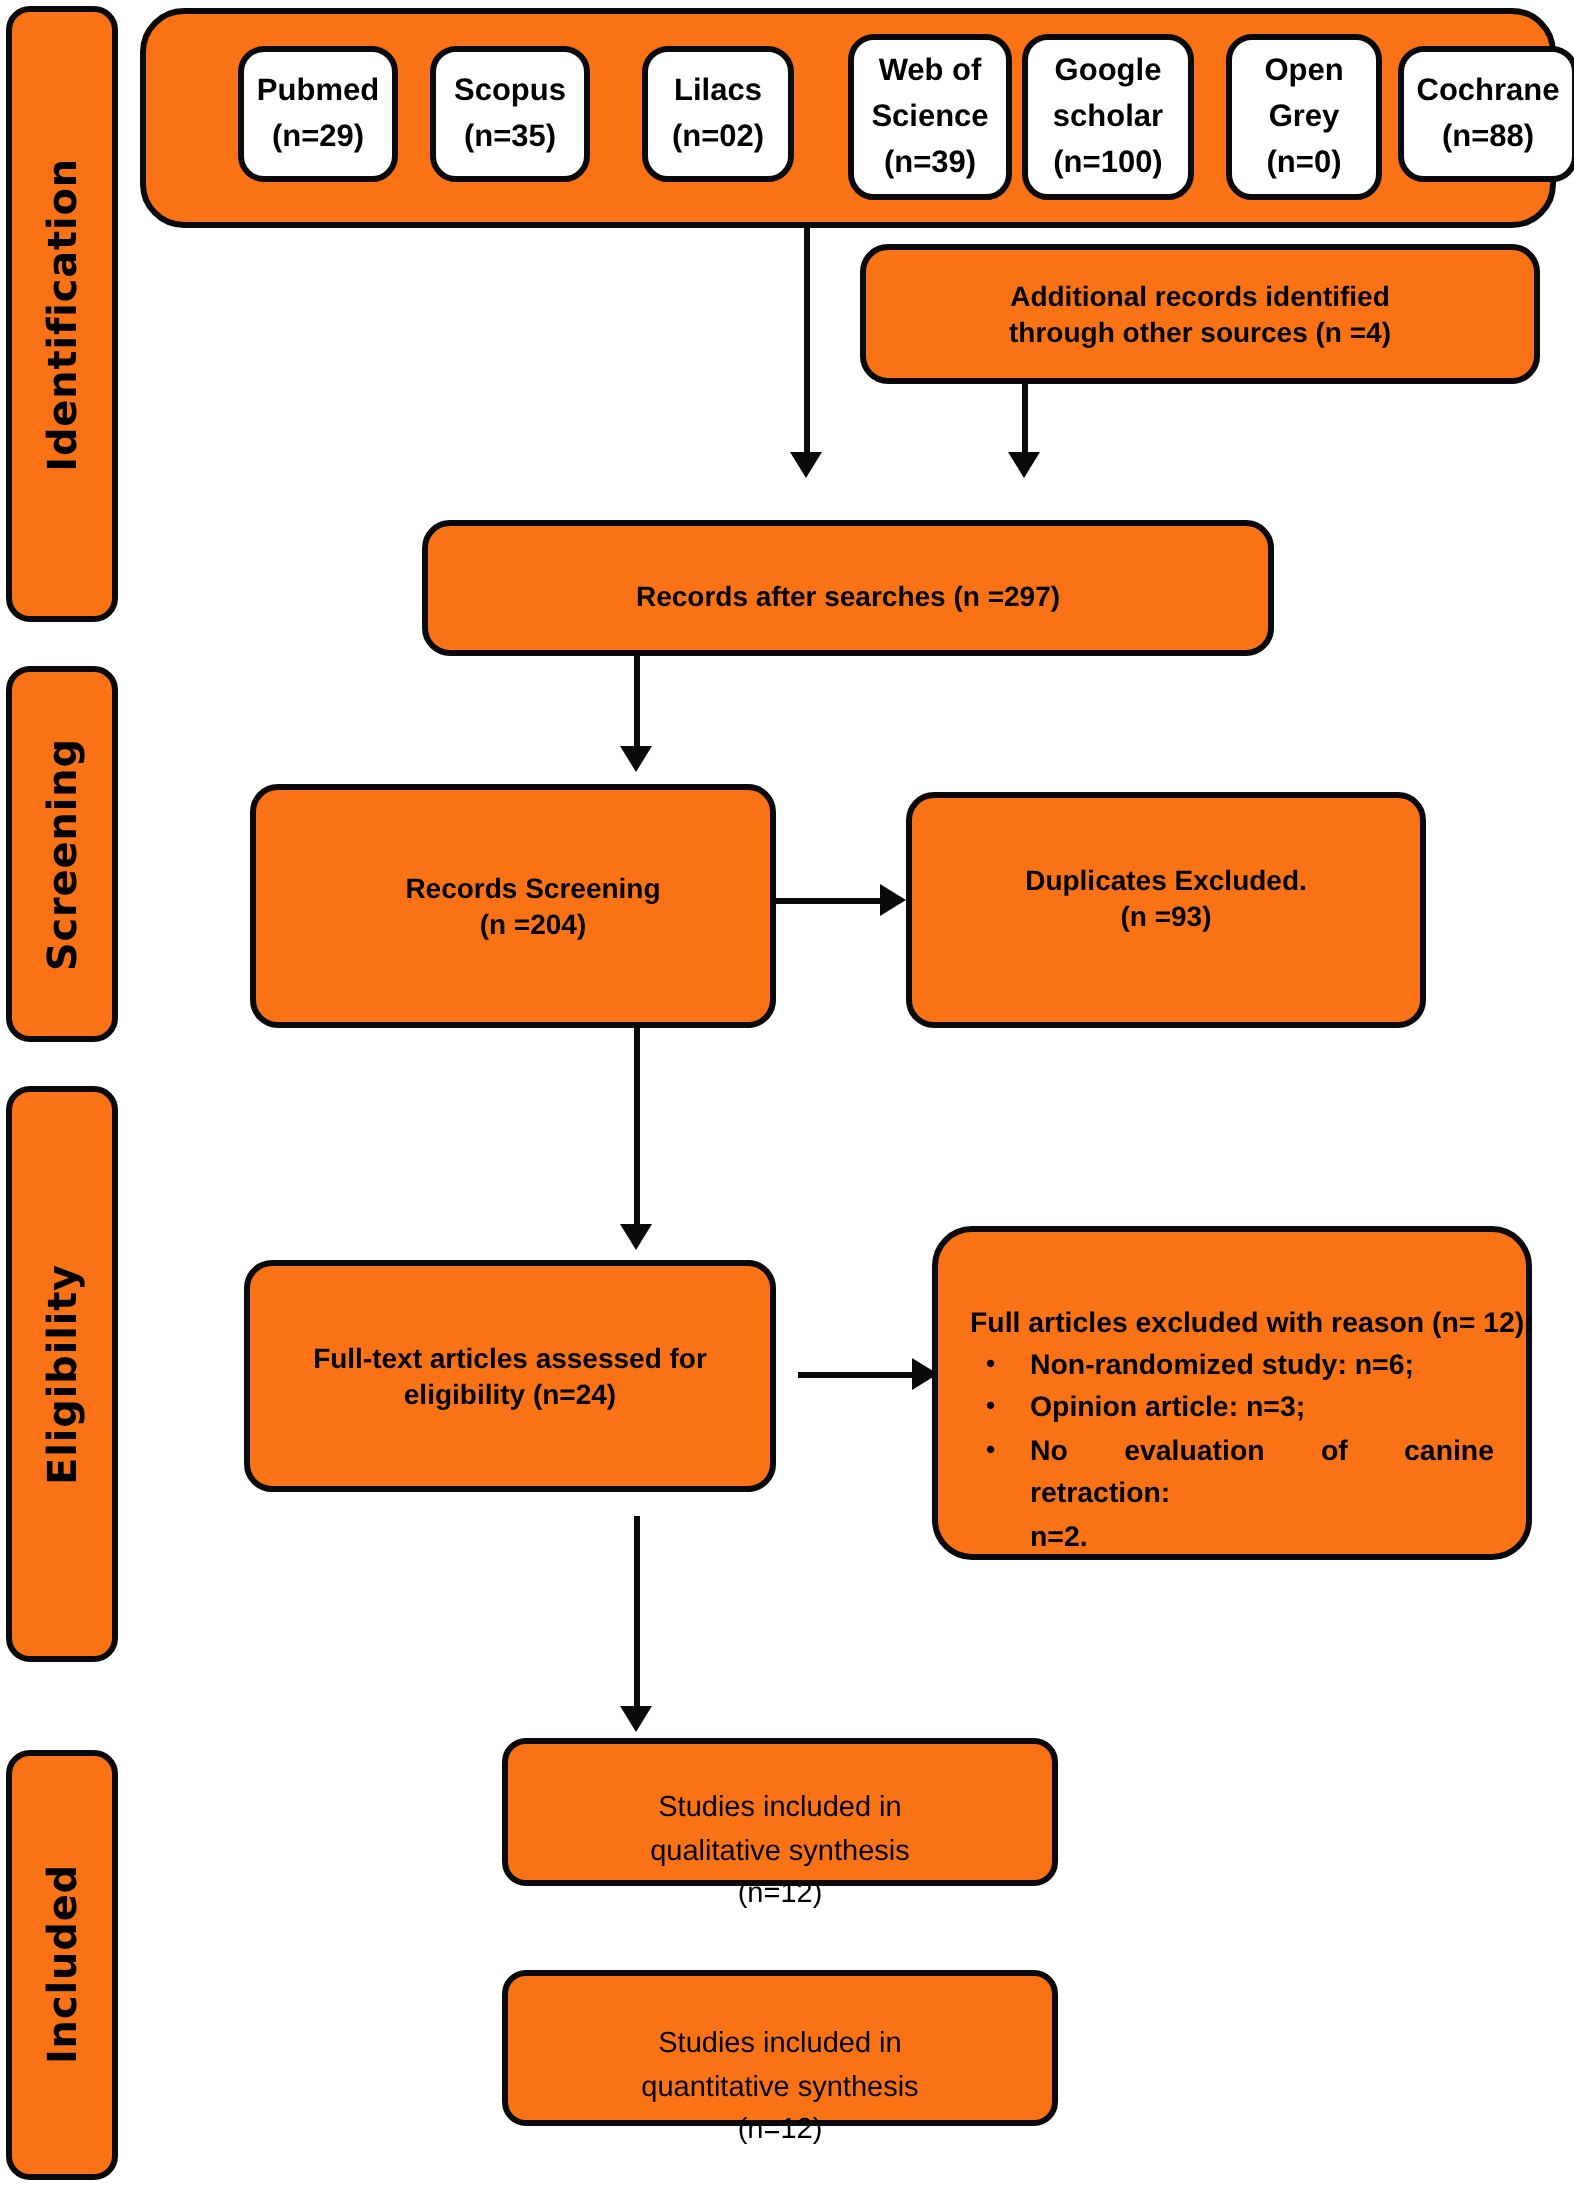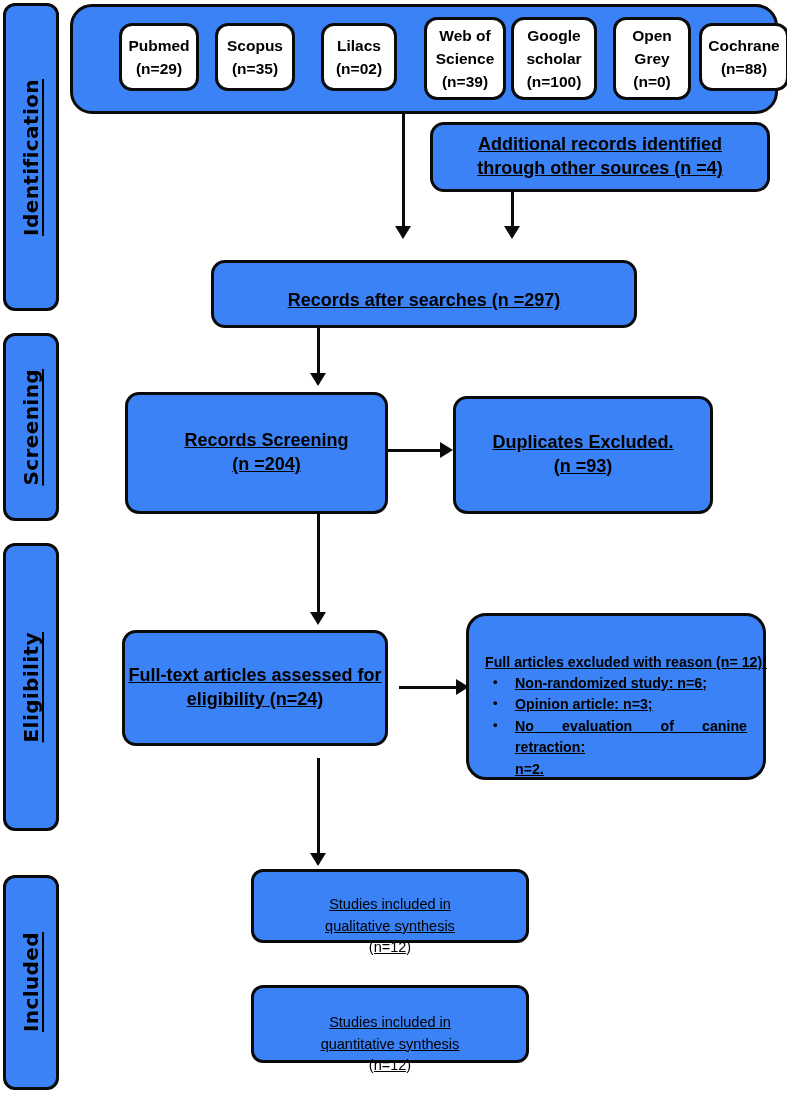--- a/index.html
+++ b/index.html
@@ -15,28 +15,27 @@
     position: relative;
     width: 787px;
     height: 1102px;
     background: #ffffff;
     overflow: hidden;
   }
   .node {
     position: absolute;
     box-sizing: border-box;
     border: 3px solid #0a0a0a;
-    background: #3b82f6;
+    background: #f97316;
     border-radius: 14px;
     display: flex;
     align-items: center;
     justify-content: center;
     text-align: center;
     line-height: 1.32;
-    text-decoration: underline;
   }
   
   .stage {
     border-width: 3px;
     border-radius: 12px;
   }
   .stage-label {
     writing-mode: vertical-rl;
     transform: rotate(180deg);
     font-weight: bold;
@@ -64,21 +63,21 @@
     text-align: center;
     font-weight: bold;
     font-size: 15.5px;
     line-height: 1.5;
   }
   .src span { display: block; white-space: nowrap; }
 
   
   .b {
     font-weight: bold;
-    font-size: 18px;
+    font-size: 14px;
   }
   .b .ln { display: block; white-space: nowrap; }
   .gap { height: 20px; }
   .reg {
     font-weight: normal;
     font-size: 14.5px;
     line-height: 1.45;
     margin-top: 40px;
   }
   .reg .ln { display: block; white-space: nowrap; }

